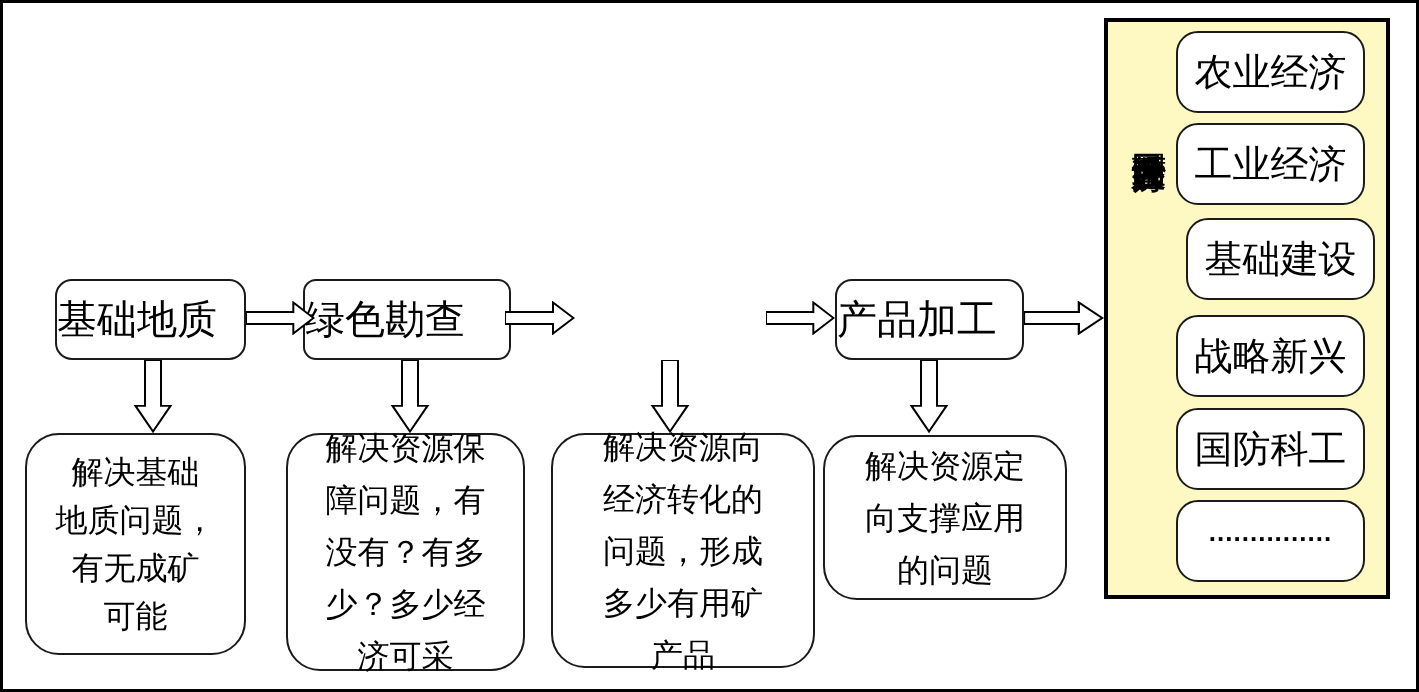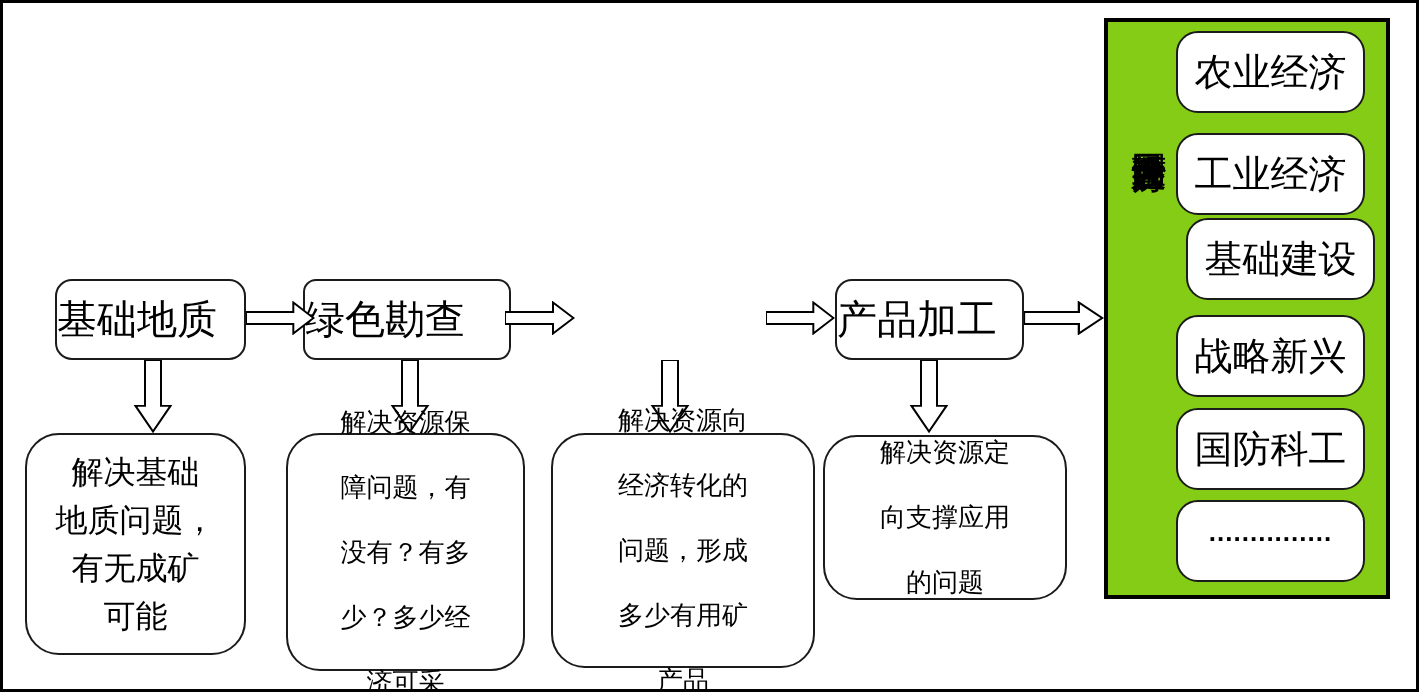--- a/index.html
+++ b/index.html
@@ -33,38 +33,38 @@
   
   .detail {
     position: absolute;
     border: 2px solid #1b1b1b;
     border-radius: 34px;
     background: #ffffff;
     display: flex;
     align-items: center;
     justify-content: center;
     text-align: center;
-    font-size: 26px;
-    line-height: 65px;
+    font-size: 32px;
+    line-height: 52px;
     white-space: pre-line;
   }
   .detail.d1 { font-size: 32px; line-height: 48px; }
 
   
   .arrow { position: absolute; display: block; }
 
   
   .panel {
     position: absolute;
     left: 1101px;
     top: 15px;
     width: 286px;
     height: 581px;
     border: 4px solid #000000;
-    background: #84cc16;
+    background: #fef9c3;
   }
   .vlabel {
     position: absolute;
     left: 21px;
     top: 104px;
     writing-mode: vertical-rl;
     text-orientation: upright;
     font-size: 35px;
     line-height: 41px;
     letter-spacing: 0.5px;
@@ -156,21 +156,21 @@
 向支撑应用
 的问题</span>
   </div>
 
   <div class="panel">
     <div class="vlabel">国民经济建设各方面</div>
 
     <div class="panel-item" style="top:9px;">
       <span>农业经济</span>
     </div>
-    <div class="panel-item" style="top:111px;align-items:center;">
+    <div class="panel-item" style="top:101px;align-items:center;">
       <span>工业经济</span>
     </div>
     <div class="panel-item" style="top:196px;margin-left:10px;">
       <span>基础建设</span>
     </div>
     <div class="panel-item" style="top:386px;">
       <span>国防科工</span>
     </div>
     <div class="panel-item" style="top:293px;">
       <span>战略新兴</span>

